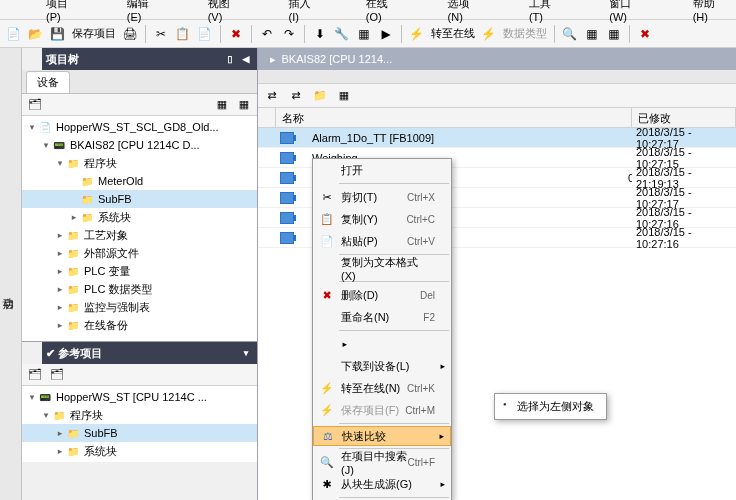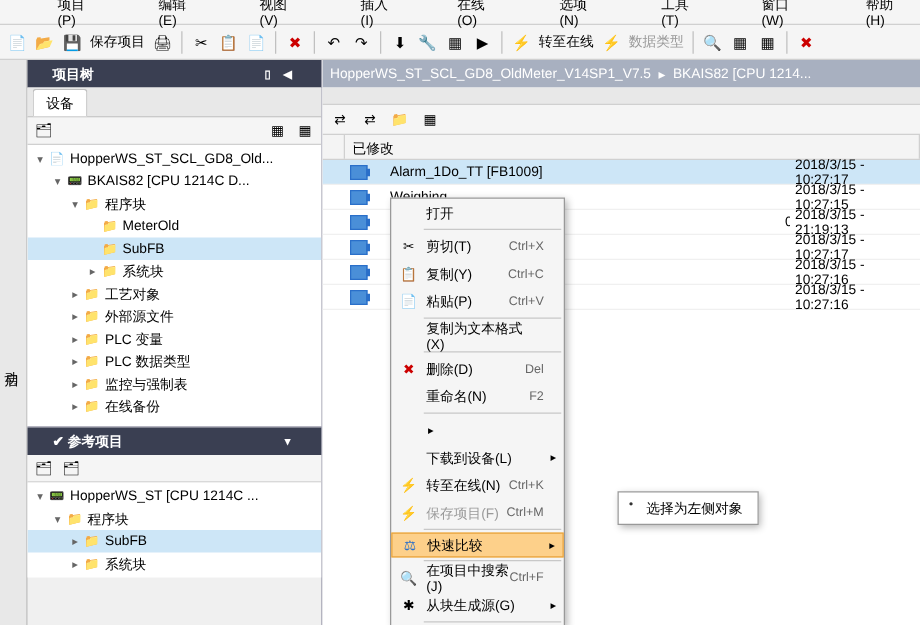--- a/index.html
+++ b/index.html
@@ -7,21 +7,21 @@
 .menubar { background: #f5f5f5; height: 20px; display: flex; align-items: center; padding: 0 4px; border-bottom: 1px solid #d0d0d0; }
 .menubar span { padding: 2px 8px; cursor: default; margin-left: 34px; }
 .toolbar { background: #f5f5f5; height: 28px; display: flex; align-items: center; padding: 2px 4px; border-bottom: 1px solid #d0d0d0; gap: 2px; }
 .toolbar .tbtn { width: 20px; height: 20px; display: inline-flex; align-items: center; justify-content: center; font-size: 12px; cursor: pointer; border-radius: 2px; }
 .toolbar .sep { width: 1px; height: 18px; background: #c0c0c0; margin: 0 3px; }
 .toolbar .ttxt { font-size: 11px; padding: 0 2px; }
 .main { display: flex; height: 452px; }
 .left { width: 258px; background: #f0f0f0; border-right: 1px solid #a0a0b0; display: flex; }
 .lefttab { width: 22px; background: #e8e8e8; border-right: 1px solid #c0c0c0; writing-mode: vertical-lr; text-align: center; padding-top: 30px; font-size: 11px; }
 .leftmain { flex: 1; display: flex; flex-direction: column; }
-.panel-title { background: #3a3f52; color: #fff; height: 22px; display: flex; align-items: center; padding: 0 20px; font-weight: bold; justify-content: space-between; }
+.panel-title { background: #3a3f52; color: #fff; height: 22px; display: flex; align-items: center; padding: 0 4px; font-weight: bold; justify-content: space-between; margin-left: 20px; }
 .panel-title .ctrls { display: flex; gap: 2px; }
 .panel-title .ctrls span { width: 14px; height: 14px; display: inline-flex; align-items: center; justify-content: center; font-size: 9px; cursor: pointer; }
 .tabrow { background: #e8e8e8; height: 24px; display: flex; align-items: flex-end; padding: 0 4px; border-bottom: 1px solid #c0c0c0; }
 .tabrow .tab { background: #fff; border: 1px solid #c0c0c0; border-bottom: none; padding: 3px 10px; border-radius: 3px 3px 0 0; margin-right: 2px; }
 .minitoolbar { background: #f5f5f5; height: 22px; display: flex; align-items: center; padding: 2px 4px; gap: 4px; border-bottom: 1px solid #d0d0d0; }
 .minitoolbar .mbtn { width: 18px; height: 18px; display: inline-flex; align-items: center; justify-content: center; font-size: 11px; }
 .tree { background: #fff; flex: 1; overflow: hidden; padding: 2px 0; }
 .tree .row { display: flex; align-items: center; height: 18px; padding-left: 4px; white-space: nowrap; }
 .tree .row.sel { background: #cde6f7; }
 .tree .tw { width: 12px; text-align: center; color: #666; font-size: 9px; }
@@ -216,33 +216,33 @@
               <span class="ic folder">📁</span>
               <span>系统块</span>
             </div>
           </div>
       </div>
     </div>
   </div>
 
   <div class="right">
     <div class="breadcrumb">
-      <span>HopperWS_ST_SCL_GD8_OldMeter_V14SP1_V7.5</span>
       <span class="sep2">▸</span>
       <span>BKAIS82 [CPU 1214...</span>
     </div>
     <div style="height:14px;background:#e8e8e8;border-bottom:1px solid #d0d0d0"></div>
     <div class="rtoolbar">
       <span class="rbtn">⇄</span>
       <span class="rbtn">⇄</span>
       <span class="rbtn" style="color:#d4a017">📁</span>
       <span class="rbtn">▦</span>
     </div>
     <div class="grid-head">
       <div class="col" style="width:18px"></div>
+      <div class="col" style="width:356px">名称</div>
       <div class="col" style="flex:1">已修改</div>
     </div>
     <div class="grid-body" id="gridbody">
         <div class="grow sel">
           <div class="gcell" style="width:18px"></div>
           <div class="gcell" style="width:356px;position:relative">
             <span class="fb-ic"></span>
             <span>Alarm_1Do_TT [FB1009]</span>
           </div>
           <div class="gcell" style="flex:1">2018/3/15 - 10:27:17</div>

